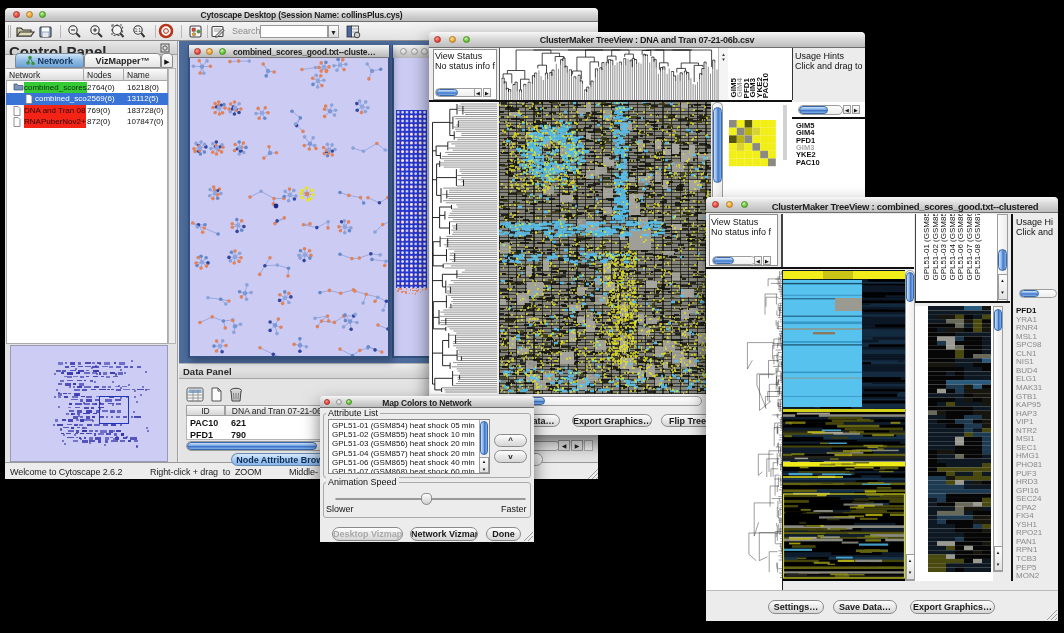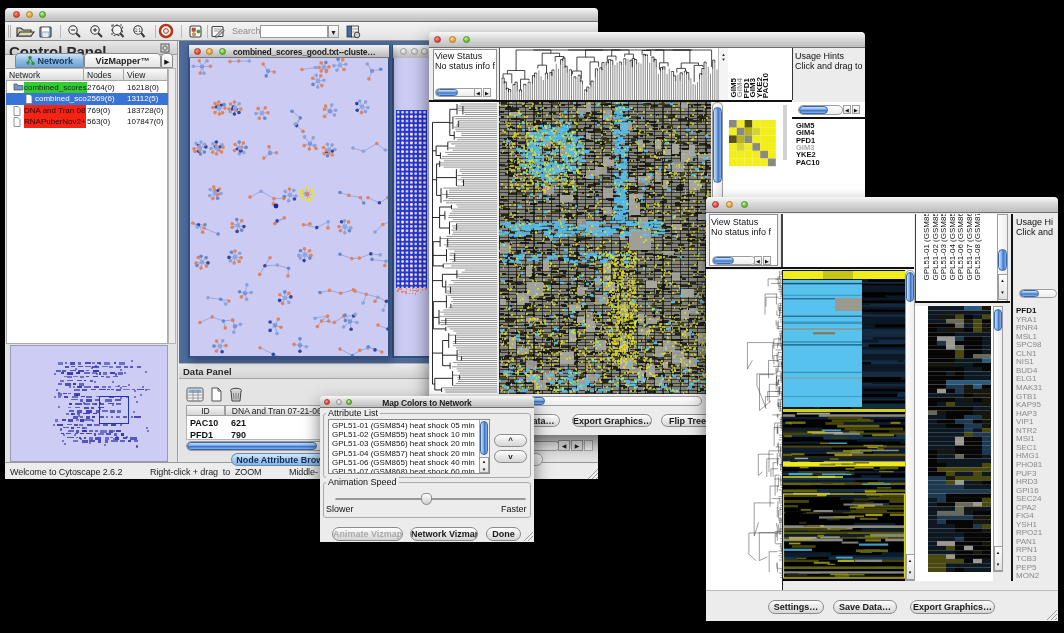--- a/index.html
+++ b/index.html
@@ -18,20 +18,21 @@
 .sbthumbV{position:absolute;border-radius:99px;background:linear-gradient(90deg,#cde1f8,#78a7e6 45%,#3a72c4 55%,#86b2ec);border:1px solid #3868a8;}
 .pill{position:absolute;background:linear-gradient(#ffffff,#e9e9e9 48%,#d6d6d6);border:1px solid #8a8a8a;border-radius:99px;text-align:center;font-weight:bold;color:#1a1a1a;white-space:nowrap;overflow:hidden;}
 .vtext{position:absolute;writing-mode:vertical-rl;transform:rotate(180deg);white-space:nowrap;color:#111;}
 .t8{font-size:8px;}
 </style></head><body>
 <div class="win" style="left:5px;top:8px;width:593px;height:471px;border-radius:5px 5px 0 0;">
 <div class="tbar" style="height:14px;"></div>
 <div class="tl red" style="left:8px;top:3px;"></div>
 <div class="tl amb" style="left:21px;top:3px;"></div>
 <div class="tl grn" style="left:34px;top:3px;"></div>
+<div class="ttext" style="left:0;right:0;top:2px;text-align:center;font-size:8.5px;letter-spacing:-.2px;">Cytoscape Desktop (Session Name: collinsPlus.cys)</div>
 <div class="abs" style="left:0;top:14px;width:593px;height:19px;background:linear-gradient(#f4f4f4,#e2e2e2);border-bottom:1px solid #8e8e8e;"></div>
 <div class="abs" style="left:3px;top:17px;width:1px;height:13px;background:#b0b0b0;"></div>
 <div class="abs" style="left:5px;top:17px;width:1px;height:13px;background:#b0b0b0;"></div>
 <svg class="abs" style="left:0;top:14px;" width="593" height="19" viewBox="0 0 593 19">
 <g stroke="#333" fill="none" stroke-width="1.1">
 <path d="M12 14 L12 6 L16 6 L18 8 L26 8 L26 14 Z" fill="#c9c6a0"></path>
 <path d="M12 14 L15 10 L29 10 L26 14 Z" fill="#dedbb5"></path>
 <rect x="35" y="5" width="11" height="10" rx="1" fill="#8fa8cc"></rect>
 <rect x="37" y="5.5" width="7" height="4" fill="#fff" stroke="none"></rect>
 <rect x="37.5" y="10.5" width="6" height="4.5" fill="#e8e8e8" stroke="none"></rect>
@@ -80,21 +81,21 @@
         <circle cx="2" cy="8" r="1.8" fill="#3a9a3a"></circle>
         <circle cx="7" cy="8.5" r="1.8" fill="#3a9a3a"></circle>
         <path d="M4 2.5 L2 8 M4 2.5 L7 8.5" stroke="#2a7a2a" stroke-width=".8"></path>
       </svg> Network</div>
 <div class="abs" style="left:79px;top:45px;width:77px;height:15px;background:linear-gradient(#fdfdfd,#e4e4e4);border:1px solid #8a8a8a;border-radius:4px 4px 0 0;font-size:9px;font-weight:bold;color:#222;text-align:center;line-height:15px;">VizMapper™</div>
 <div class="abs" style="left:156px;top:45px;width:12px;height:15px;background:linear-gradient(#fdfdfd,#e4e4e4);border:1px solid #8a8a8a;border-radius:4px 4px 0 0;font-size:7px;color:#111;text-align:center;line-height:15px;">▶</div>
 <div class="abs" style="left:1px;top:60px;width:162px;height:276px;background:#fff;border:1px solid #aaa;"></div>
 <div class="abs" style="left:163px;top:60px;width:8px;height:276px;background:#ececec;border:1px solid #b5b5b5;"></div>
 <div class="abs" style="left:1px;top:61px;width:78px;height:12px;background:linear-gradient(#fbfbfb,#dcdcdc);border-right:1px solid #a8a8a8;border-bottom:1px solid #a8a8a8;font-size:8.5px;color:#222;padding-left:3px;line-height:12px;">Network</div>
 <div class="abs" style="left:79px;top:61px;width:40px;height:12px;background:linear-gradient(#fbfbfb,#dcdcdc);border-right:1px solid #a8a8a8;border-bottom:1px solid #a8a8a8;font-size:8.5px;color:#222;padding-left:3px;line-height:12px;">Nodes</div>
-<div class="abs" style="left:119px;top:61px;width:44px;height:12px;background:linear-gradient(#fbfbfb,#dcdcdc);border-right:1px solid #a8a8a8;border-bottom:1px solid #a8a8a8;font-size:8.5px;color:#222;padding-left:3px;line-height:12px;">View</div>
+<div class="abs" style="left:119px;top:61px;width:44px;height:12px;background:linear-gradient(#fbfbfb,#dcdcdc);border-right:1px solid #a8a8a8;border-bottom:1px solid #a8a8a8;font-size:8.5px;color:#222;padding-left:3px;line-height:12px;">Name</div>
 <svg class="abs" style="left:8px;top:74px;" width="11" height="9">
       <path d="M1 8 L1 2 L4 2 L5 3.5 L10 3.5 L10 8 Z" fill="#7a93b8" stroke="#44597a" stroke-width=".8"></path>
     </svg>
 <div class="abs" style="left:19px;top:73.5px;width:63px;height:11px;background:#35cb35;font-size:8px;line-height:11.5px;white-space:nowrap;overflow:hidden;color:#0c2c0c;">combined_scores_</div>
 <div class="abs" style="left:82px;top:73.5px;font-size:8px;line-height:11.5px;white-space:nowrap;overflow:hidden;color:#111;">2764(0)</div>
 <div class="abs" style="left:122px;top:73.5px;font-size:8px;line-height:11.5px;white-space:nowrap;overflow:hidden;color:#111;">16218(0)</div>
 <div class="abs" style="left:1px;top:85px;width:162px;height:11.5px;background:#3a73d6;"></div>
 <svg class="abs" style="left:20px;top:86px;" width="8" height="10">
       <path d="M1 9.5 L1 .5 L5 .5 L7 2.5 L7 9.5 Z" fill="#fff" stroke="#777" stroke-width=".8"></path>
     </svg>
@@ -104,21 +105,21 @@
 <svg class="abs" style="left:8px;top:98px;" width="8" height="10">
       <path d="M1 9.5 L1 .5 L5 .5 L7 2.5 L7 9.5 Z" fill="#fdfdfd" stroke="#777" stroke-width=".8"></path>
     </svg>
 <div class="abs" style="left:19px;top:96.5px;width:62px;height:11.5px;background:#f32316;font-size:8px;line-height:11.5px;white-space:nowrap;overflow:hidden;color:#2c0c0c;">DNA and Tran 08</div>
 <div class="abs" style="left:82px;top:96.5px;font-size:8px;line-height:11.5px;white-space:nowrap;overflow:hidden;color:#111;">769(0)</div>
 <div class="abs" style="left:122px;top:96.5px;font-size:8px;line-height:11.5px;white-space:nowrap;overflow:hidden;color:#111;">183728(0)</div>
 <svg class="abs" style="left:8px;top:109px;" width="8" height="10">
       <path d="M1 9.5 L1 .5 L5 .5 L7 2.5 L7 9.5 Z" fill="#fdfdfd" stroke="#777" stroke-width=".8"></path>
     </svg>
 <div class="abs" style="left:19px;top:108px;width:62px;height:11.5px;background:#f32316;font-size:8px;line-height:11.5px;white-space:nowrap;overflow:hidden;color:#2c0c0c;">RNAPuberNov2+</div>
-<div class="abs" style="left:82px;top:108px;font-size:8px;line-height:11.5px;white-space:nowrap;overflow:hidden;color:#111;">563(0)</div>
+<div class="abs" style="left:82px;top:108px;font-size:8px;line-height:11.5px;white-space:nowrap;overflow:hidden;color:#111;">872(0)</div>
 <div class="abs" style="left:122px;top:108px;font-size:8px;line-height:11.5px;white-space:nowrap;overflow:hidden;color:#111;">107847(0)</div>
 <div class="abs" style="left:5px;top:337px;width:158px;height:117px;background:#ccccf4;border:1px solid #9a9ab8;">
       <div class="abs" style="left:47px;top:16.3px;width:5px;height:2.6px;background:rgba(40,40,170,0.53);"></div>
       <div class="abs" style="left:54px;top:16.3px;width:2px;height:1.4px;background:rgba(40,40,170,0.59);"></div>
       <div class="abs" style="left:59px;top:16.3px;width:5px;height:2.6px;background:rgba(40,40,170,0.76);"></div>
       <div class="abs" style="left:67px;top:16.3px;width:3px;height:2.6px;background:rgba(40,40,170,0.61);"></div>
       <div class="abs" style="left:74px;top:16.3px;width:6px;height:1.4px;background:rgba(40,40,170,0.78);"></div>
       <div class="abs" style="left:81px;top:16.3px;width:3px;height:2px;background:rgba(40,40,170,0.54);"></div>
       <div class="abs" style="left:86px;top:16.3px;width:4px;height:2px;background:rgba(40,40,170,0.74);"></div>
       <div class="abs" style="left:93px;top:16.3px;width:6px;height:2.6px;background:rgba(40,40,170,0.55);"></div>
@@ -1104,20 +1105,21 @@
       <circle cx="121.8" cy="132.4" r="1.8" fill="#e8e420"></circle>
       <circle cx="117.0" cy="136.0" r="2.2" fill="#e0835c"></circle>
       <circle cx="86" cy="148" r="2.4" fill="#1c2a8c"></circle>
     </svg>
 </div>
 <div class="win" style="left:429px;top:32px;width:436px;height:403px;z-index:10;border-radius:5px 5px 0 0;">
 <div class="tbar" style="height:16px;"></div>
 <div class="tl red" style="left:5px;top:4px;"></div>
 <div class="tl amb" style="left:20px;top:4px;"></div>
 <div class="tl grn" style="left:33.5px;top:4px;"></div>
+<div class="ttext" style="left:0;right:0;top:3px;text-align:center;font-size:9px;letter-spacing:-.25px;">ClusterMaker TreeView : DNA and Tran 07-21-06b.csv</div>
 <div class="panel" style="left:4px;top:17px;width:64px;height:51px;"></div>
 <div class="abs" style="left:6px;top:19px;font-size:9px;color:#111;">View Status</div>
 <div class="abs" style="left:6px;top:29px;font-size:9px;color:#111;white-space:nowrap;width:60px;overflow:hidden;">No status info f</div>
 <div class="sbtrack" style="left:6px;top:56px;width:44px;height:9px;"></div>
 <div class="sbthumbH" style="left:7px;top:57px;width:22px;height:7px;"></div>
 <div class="abs" style="left:45px;top:56px;width:8px;height:9px;background:linear-gradient(#fdfdfd,#e2e2e2);border:1px solid #9d9d9d;font-size:5px;color:#111;text-align:center;line-height:9px;">◀</div>
     <div class="abs" style="left:54px;top:56px;width:8px;height:9px;background:linear-gradient(#fdfdfd,#e2e2e2);border:1px solid #9d9d9d;font-size:5px;color:#111;text-align:center;line-height:9px;">▶</div>
 <div class="abs" style="left:70px;top:16px;width:219px;height:52px;background:#fff;border-left:1px solid #555;">
 <svg class="abs" style="left:0;top:0;" width="219" height="52">
         <path d="M2.0 52 L2.0 31.4M4.2 52 L4.2 35.5M6.3 52 L6.3 41.7M8.5 52 L8.5 44.0M10.7 52 L10.7 44.0M12.9 52 L12.9 37.4M15.0 52 L15.0 36.9M17.2 52 L17.2 43.1M19.4 52 L19.4 44.0M21.5 52 L21.5 44.0M23.7 52 L23.7 38.6M25.9 52 L25.9 38.2M28.1 52 L28.1 34.6M30.2 52 L30.2 35.2M32.4 52 L32.4 36.3M34.6 52 L34.6 29.4M36.7 52 L36.7 25.5M38.9 52 L38.9 22.4M41.1 52 L41.1 28.2M43.3 52 L43.3 31.9M45.4 52 L45.4 27.2M47.6 52 L47.6 31.3M49.8 52 L49.8 26.3M51.9 52 L51.9 27.9M54.1 52 L54.1 22.7M56.3 52 L56.3 15.7M58.5 52 L58.5 20.9M60.6 52 L60.6 16.8M62.8 52 L62.8 12.9M65.0 52 L65.0 19.6M67.2 52 L67.2 24.8M69.3 52 L69.3 21.9M71.5 52 L71.5 28.3M73.7 52 L73.7 28.9M75.8 52 L75.8 31.4M78.0 52 L78.0 27.2M80.2 52 L80.2 33.4M82.4 52 L82.4 36.1M84.5 52 L84.5 42.6M86.7 52 L86.7 44.0M88.9 52 L88.9 41.2M91.0 52 L91.0 39.2M93.2 52 L93.2 34.6M95.4 52 L95.4 29.6M97.6 52 L97.6 23.5M99.7 52 L99.7 20.7M101.9 52 L101.9 22.2M104.1 52 L104.1 15.2M106.2 52 L106.2 17.7M108.4 52 L108.4 15.4M110.6 52 L110.6 12.8M112.8 52 L112.8 17.2M114.9 52 L114.9 17.0M117.1 52 L117.1 14.4M119.3 52 L119.3 14.1M121.4 52 L121.4 17.0M123.6 52 L123.6 10.8M125.8 52 L125.8 17.4M128.0 52 L128.0 10.8M130.1 52 L130.1 14.3M132.3 52 L132.3 19.1M134.5 52 L134.5 12.3M136.6 52 L136.6 16.4M138.8 52 L138.8 14.5M141.0 52 L141.0 15.6M143.2 52 L143.2 8.7M145.3 52 L145.3 8.0M147.5 52 L147.5 8.0M149.7 52 L149.7 14.4M151.8 52 L151.8 10.1M154.0 52 L154.0 13.7M156.2 52 L156.2 19.7M158.4 52 L158.4 25.9M160.5 52 L160.5 23.7M162.7 52 L162.7 21.7M164.9 52 L164.9 22.0M167.1 52 L167.1 25.9M169.2 52 L169.2 20.4M171.4 52 L171.4 23.9M173.6 52 L173.6 28.1M175.7 52 L175.7 33.1M177.9 52 L177.9 26.6M180.1 52 L180.1 32.8M182.3 52 L182.3 27.1M184.4 52 L184.4 24.9M186.6 52 L186.6 26.4M188.8 52 L188.8 32.3M190.9 52 L190.9 30.1M193.1 52 L193.1 36.0M195.3 52 L195.3 36.6M197.5 52 L197.5 34.0M199.6 52 L199.6 31.4M201.8 52 L201.8 26.9M204.0 52 L204.0 21.0M206.1 52 L206.1 16.1M208.3 52 L208.3 18.7M210.5 52 L210.5 25.7M212.7 52 L212.7 21.0M214.8 52 L214.8 14.6M217.0 52 L217.0 21.5" stroke="#5a5a5a" stroke-width="0.7" fill="none"></path>
@@ -1319,20 +1321,21 @@
 <div class="sbthumbH" style="left:72px;top:365px;width:44px;height:8px;"></div>
 <div class="pill" style="left:68px;top:381.5px;width:63px;height:13.5px;font-size:9px;line-height:13px;">Save Data…</div>
 <div class="pill" style="left:143px;top:381.5px;width:80px;height:13.5px;font-size:9px;line-height:13px;">Export Graphics…</div>
 <div class="pill" style="left:232px;top:381.5px;width:62px;height:13.5px;font-size:9px;line-height:13px;">Flip Tree N</div>
 </div>
 <div class="win" style="left:706px;top:197px;width:352px;height:424px;z-index:20;border-radius:5px 5px 0 0;">
 <div class="tbar" style="height:16px;"></div>
 <div class="tl red" style="left:5.5px;top:4px;"></div>
 <div class="tl amb" style="left:19.5px;top:4px;"></div>
 <div class="tl grn" style="left:34.5px;top:4px;"></div>
+<div class="ttext" style="left:46px;right:0;top:3.5px;text-align:center;font-size:9.5px;letter-spacing:-.3px;">ClusterMaker TreeView : combined_scores_good.txt--clustered</div>
 <div class="panel" style="left:3px;top:17px;width:69px;height:52px;"></div>
 <div class="abs" style="left:5px;top:20px;font-size:9px;color:#111;">View Status</div>
 <div class="abs" style="left:5px;top:30px;font-size:9px;color:#111;white-space:nowrap;width:64px;overflow:hidden;">No status info f</div>
 <div class="sbtrack" style="left:6px;top:59px;width:44px;height:9px;"></div>
 <div class="sbthumbH" style="left:7px;top:60px;width:21px;height:7px;"></div>
 <div class="abs" style="left:48px;top:59px;width:8px;height:9px;background:linear-gradient(#fdfdfd,#e2e2e2);border:1px solid #9d9d9d;font-size:5px;color:#111;text-align:center;line-height:9px;">◀</div>
     <div class="abs" style="left:57px;top:59px;width:8px;height:9px;background:linear-gradient(#fdfdfd,#e2e2e2);border:1px solid #9d9d9d;font-size:5px;color:#111;text-align:center;line-height:9px;">▶</div>
 <div class="abs" style="left:75px;top:17px;width:133px;height:53px;background:#fff;border-left:2px solid #444;"></div>
 <div class="abs" style="left:209px;top:17px;width:2px;height:4px;background:#333;"></div>
 <div class="abs" style="left:0;top:70px;width:208px;height:2px;background:#111;"></div>
@@ -2249,18 +2252,18 @@
 <div class="sbthumbV" style="left:160px;top:25px;width:8px;height:34px;"></div>
 <div class="abs" style="left:159px;top:61px;width:10px;height:16px;background:linear-gradient(#fdfdfd,#e2e2e2);border:1px solid #9d9d9d;font-size:4.5px;color:#111;text-align:center;line-height:8px;">▲<br>▼</div>
 <div class="pill" style="left:174px;top:38px;width:33px;height:13px;font-size:8px;line-height:12px;">^</div>
 <div class="pill" style="left:174px;top:54px;width:33px;height:13px;font-size:8px;line-height:12px;">v</div>
 <div class="abs" style="left:3px;top:86px;width:208px;height:36px;border:1px solid #aaa;border-radius:3px;"></div>
 <div class="abs" style="left:6px;top:81px;font-size:9px;color:#111;background:#ececec;padding:0 2px;">Animation Speed</div>
 <div class="abs" style="left:15px;top:101.5px;width:191px;height:2.5px;background:linear-gradient(#b8b8b8,#d8d8d8);border:1px solid #999;border-radius:2px;"></div>
 <div class="abs" style="left:101px;top:97px;width:11px;height:12px;background:linear-gradient(#fdfdfd,#cfcfcf);border:1px solid #888;border-radius:5px 5px 6px 6px;"></div>
 <div class="abs" style="left:6px;top:108px;font-size:9px;color:#111;">Slower</div>
 <div class="abs" style="left:181px;top:108px;font-size:9px;color:#111;">Faster</div>
-<div class="pill" style="left:12px;top:131px;width:71px;height:13.5px;font-size:9px;line-height:13px;color:#aaa;">Animate Vizmap</div>
+<div class="pill" style="left:12px;top:131px;width:71px;height:13.5px;font-size:9px;line-height:13px;color:#aaa;">Desktop Vizmap</div>
 <div class="pill" style="left:90px;top:131px;width:68px;height:13.5px;font-size:9px;line-height:13px;">Network Vizmap</div>
 <div class="pill" style="left:166px;top:131px;width:35px;height:13.5px;font-size:9px;line-height:13px;">Done</div>
 <svg class="abs" style="right:1px;bottom:1px;" width="9" height="9">
       <path d="M9 0 L0 9 M9 4 L4 9" stroke="#9a9a9a" stroke-width="1"></path>
     </svg>
 </div>
 </body></html>

